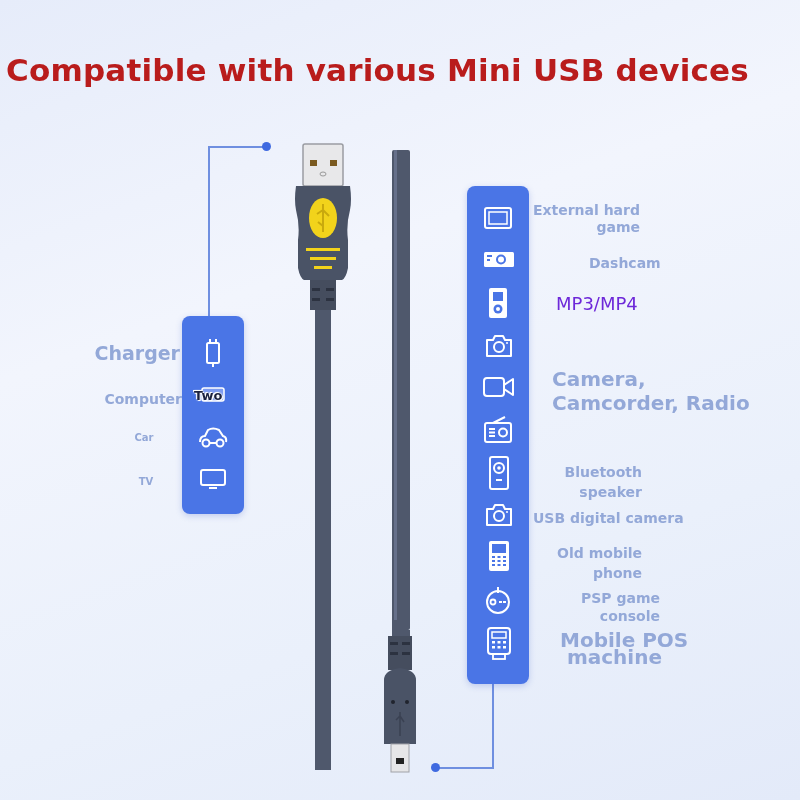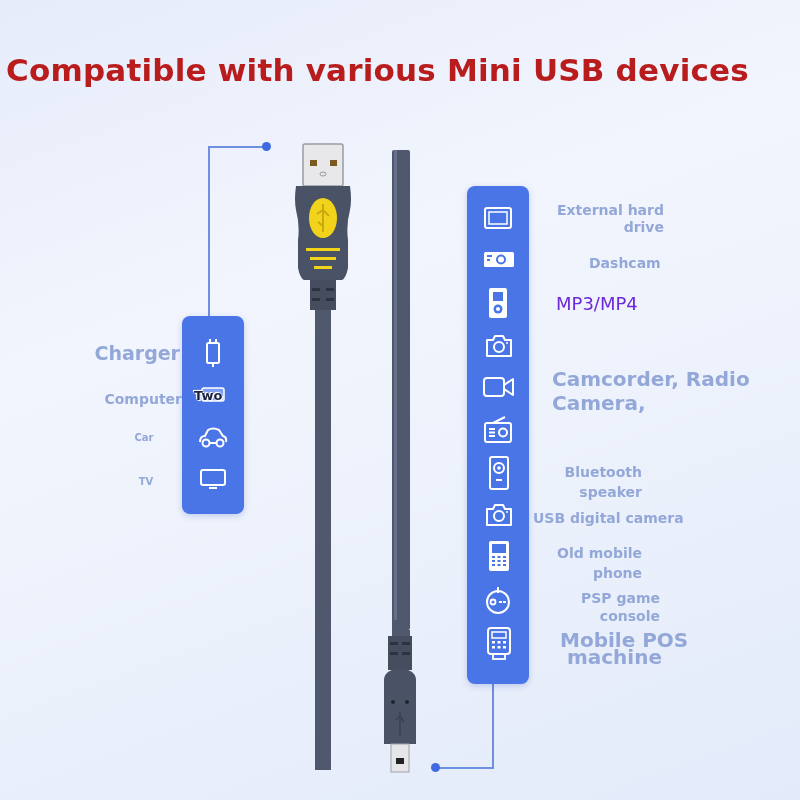--- a/index.html
+++ b/index.html
@@ -205,29 +205,29 @@
           <rect x="17" y="14" width="3" height="2.5"></rect>
           <rect x="6" y="19" width="3" height="2.5"></rect>
           <rect x="11.5" y="19" width="3" height="2.5"></rect>
           <rect x="17" y="19" width="3" height="2.5"></rect>
         </g>
         <rect x="7" y="27" width="12" height="5" fill="none" stroke="#fff" stroke-width="1.8"></rect>
       </svg>
   </div>
 </div>
 
-<div class="lbl r" style="left:530px;top:202px;width:110px;font-size:14px;line-height:17px;margin-left:24px;">
+<div class="lbl r" style="left:530px;top:202px;width:110px;font-size:14px;line-height:17px;">
   <div>External hard</div>
-  <div>drive</div>
+  <div>game</div>
 </div>
 <div class="lbl" style="left:589px;top:255px;font-size:14px;text-align:right;">Dashcam</div>
 <div class="lbl" style="left:556px;top:293px;font-size:18px;font-weight:normal;color:#6d28d9;">MP3/MP4</div>
 <div class="lbl" style="left:552px;top:367px;font-size:20px;line-height:24px;">
+  <div>Camera,</div>
   <div>Camcorder, Radio</div>
-  <div>Camera,</div>
 </div>
 <div class="lbl r" style="left:550px;top:462px;width:92px;font-size:14px;line-height:20px;">
   <div>Bluetooth</div>
   <div>speaker</div>
 </div>
 <div class="lbl" style="left:533px;top:510px;font-size:14px;">USB digital camera</div>
 <div class="lbl r" style="left:540px;top:543px;width:102px;font-size:14px;line-height:20px;">
   <div>Old mobile</div>
   <div>phone</div>
 </div>

